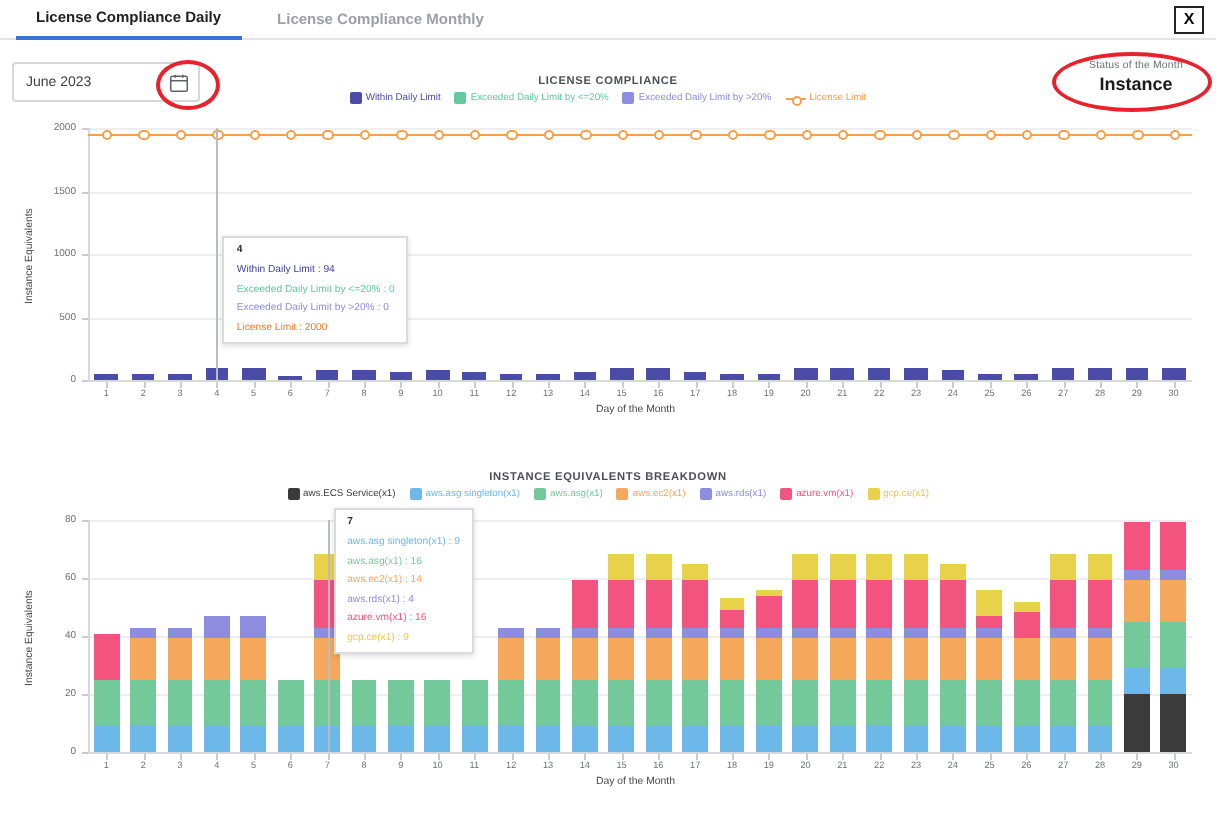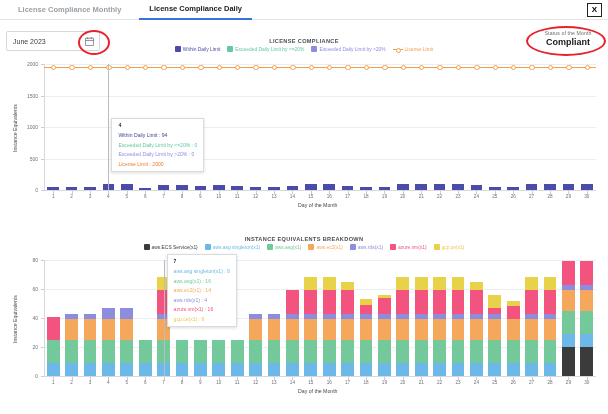--- a/index.html
+++ b/index.html
@@ -96,42 +96,42 @@
   .limitline{position:absolute;height:1.2px;background:#f5a04a;z-index:5;}
   .limitdot{
     position:absolute;width:3.4px;height:3.4px;border:1px solid #f5a04a;
     background:#fff;border-radius:50%;z-index:6;
   }
 </style>
 </head>
 <body>
 
 <div class="tabbar">
+  <div class="tab active">License Compliance Daily</div>
   <div class="tab">License Compliance Monthly</div>
-  <div class="tab active">License Compliance Daily</div>
 </div>
 
 <div class="closebtn">X</div>
 
 <div class="datepicker">
   <div class="dpval">June 2023</div>
   <div class="cal-icon">
     <svg width="9" height="9" viewBox="0 0 12 12">
       <rect x="0.5" y="1.5" width="11" height="10" rx="1" fill="none" stroke="#5f6368" stroke-width="1"></rect>
       <line x1="0.5" y1="4.5" x2="11.5" y2="4.5" stroke="#5f6368" stroke-width="1"></line>
       <line x1="3.5" y1="0.5" x2="3.5" y2="2.5" stroke="#5f6368" stroke-width="1"></line>
       <line x1="8.5" y1="0.5" x2="8.5" y2="2.5" stroke="#5f6368" stroke-width="1"></line>
     </svg>
   </div>
 </div>
 <div class="redring"></div>
 
 <div class="statusblock">
   <div class="statuslabel">Status of the Month</div>
-  <div class="statusvalue">Compliant</div>
+  <div class="statusvalue">Instance</div>
 </div>
 <div class="statusring"></div>
 
 <div style="position:absolute;left:0;top:38px;width:608px;">
   <div class="chart-title">LICENSE COMPLIANCE</div>
   <div class="legend">
     <div class="legend-item">
       <span class="swatch" style="background:#4b4ba8"></span>
       <span class="legend-label" style="color:#4b4ba8">Within Daily Limit</span>
     </div>

